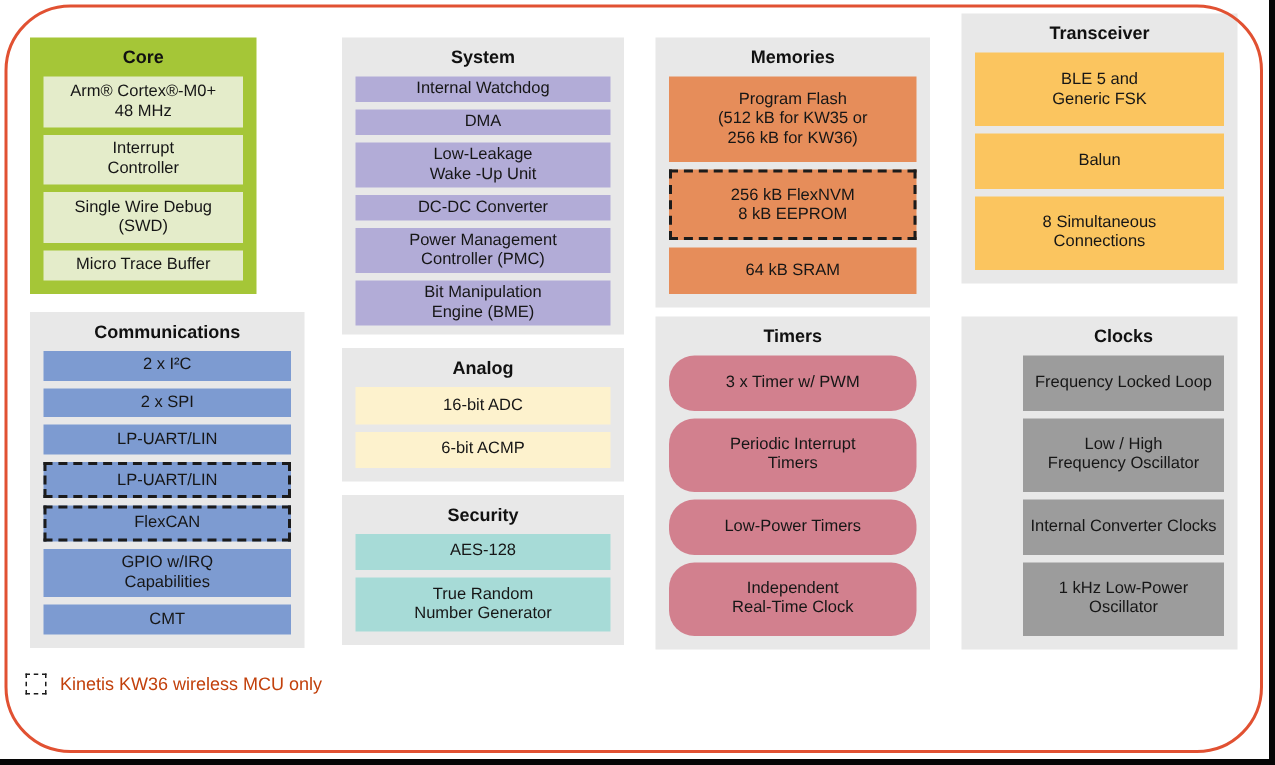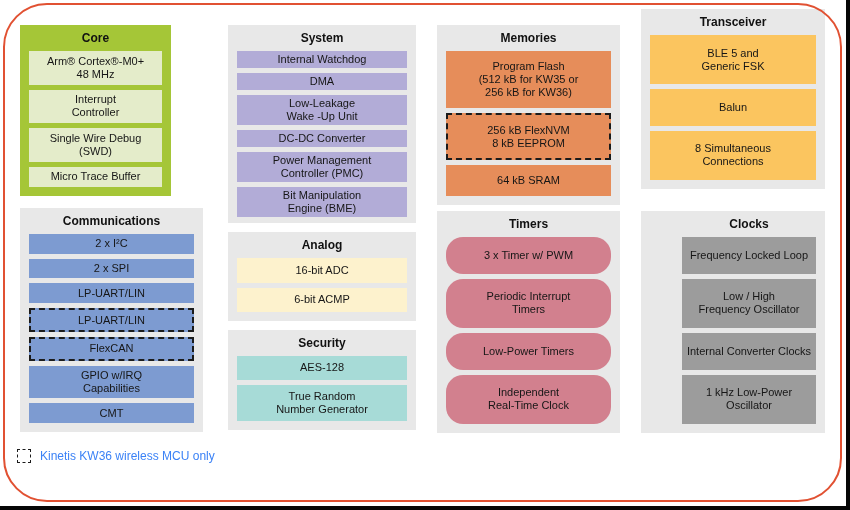--- a/index.html
+++ b/index.html
@@ -105,21 +105,21 @@
   }
   .legend-box {
     width: 12px;
     height: 12px;
     border: 1.5px dashed #1b1b1b;
     background: #ffffff;
     flex: 0 0 auto;
   }
   .legend-label {
     font-size: 12px;
-    color: #3b82f6;
+    color: #c2410c;
   }
 </style>
 </head>
 <body>
 
 <div class="stage">
 
   <section class="sec sec-core">
     <h3 class="sec-title">Core</h3>
     <div class="items">

